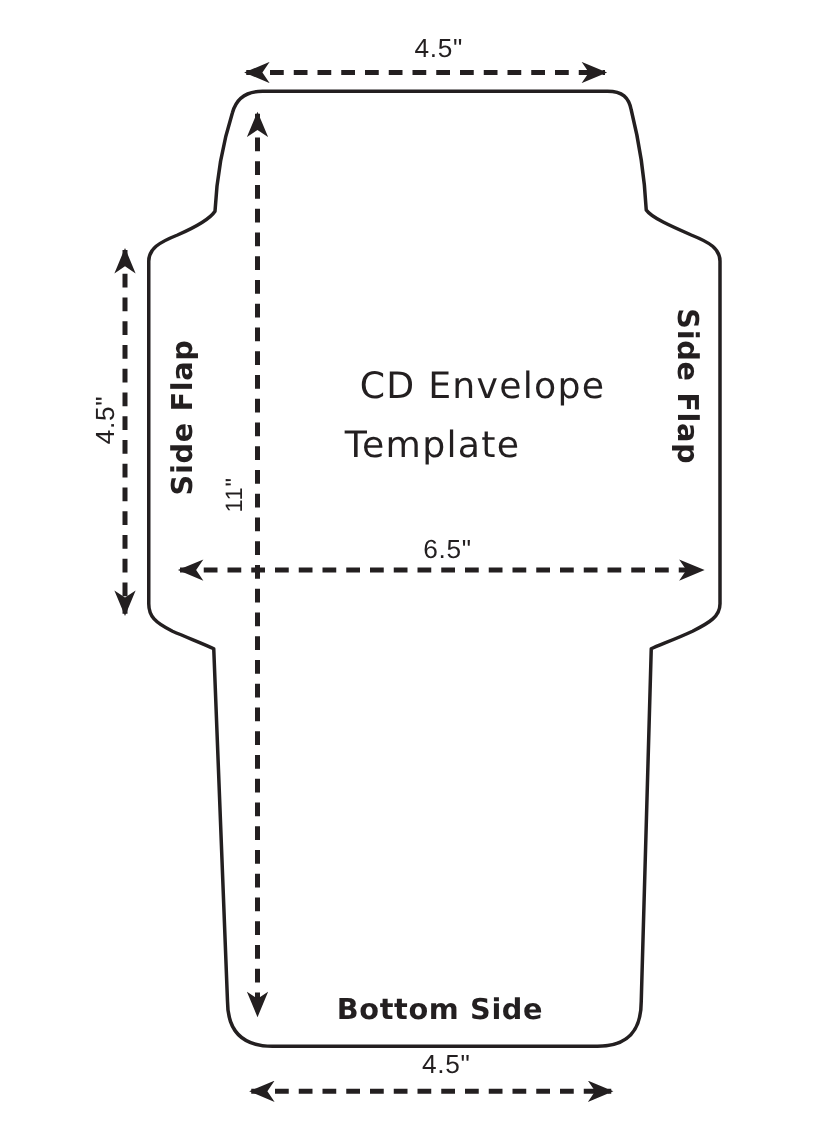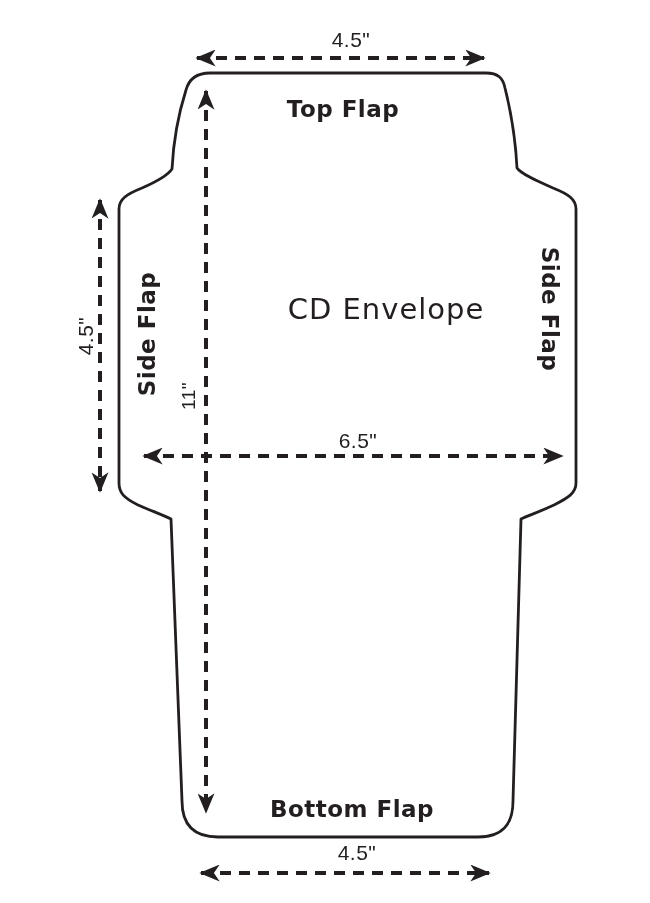--- a/index.html
+++ b/index.html
@@ -108,23 +108,23 @@
   <div class="lbl dim-lbl" style="left:351px; top:39px;">4.5"</div>
 
   <div class="lbl dim-lbl rot-ccw" style="left:85px; top:336px;">4.5"</div>
 
   <div class="lbl dim-lbl small rot-ccw" style="left:188px; top:396px;">11"</div>
 
   <div class="lbl dim-lbl" style="left:358px; top:440px;">6.5"</div>
 
   <div class="lbl dim-lbl" style="left:357px; top:852px;">4.5"</div>
 
-  <div class="lbl flap-lbl" style="left:343px; top:109px;">Top Flap</div>
 
   <div class="lbl flap-lbl rot-ccw" style="left:147px; top:334px;">Side Flap</div>
 
   <div class="lbl flap-lbl rot-cw" style="left:549px; top:309px;">Side Flap</div>
 
-  <div class="lbl flap-lbl" style="left:352px; top:809px;">Bottom Flap</div>
+  <div class="lbl flap-lbl" style="left:352px; top:809px;">Bottom Side</div>
 
   <div class="lbl title-lbl" style="left:343px; top:309px;margin-left:43px;">CD Envelope</div>
+  <div class="lbl title-lbl" style="left:346px; top:356px;">Template</div>
 
 </div>
 
 </body></html>

